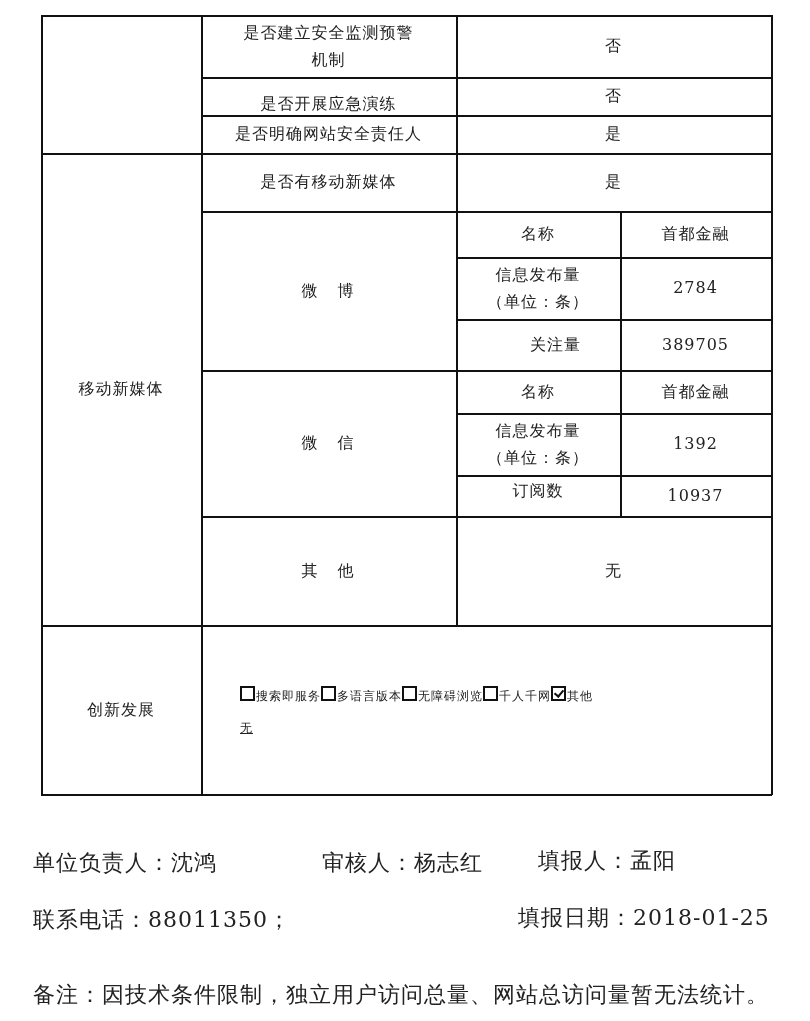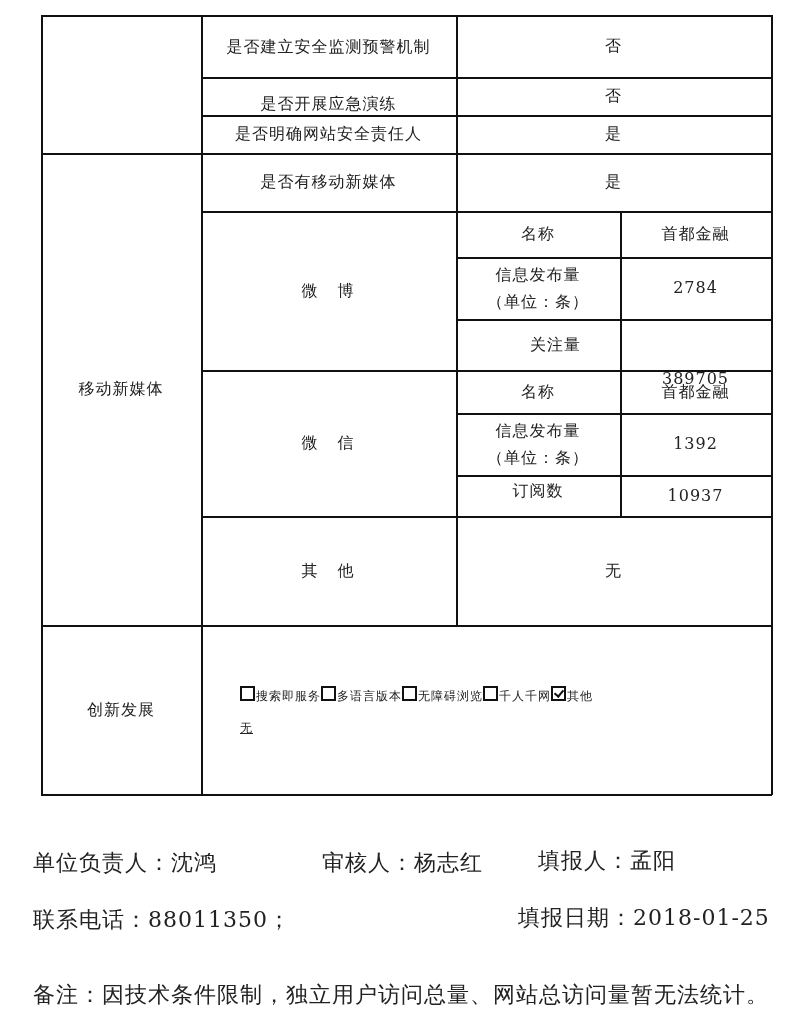--- a/index.html
+++ b/index.html
@@ -39,21 +39,21 @@
   <div class="hline" style="left:201px; top:516px; width:571px;"></div>
   <div class="hline" style="left:41px; top:625px; width:731px;"></div>
   <div class="hline" style="left:41px; top:794px; width:731px;"></div>
 
   <div class="vline" style="left:41px; top:15px; height:780px;"></div>
   <div class="vline" style="left:201px; top:15px; height:780px;"></div>
   <div class="vline" style="left:456px; top:15px; height:611px;"></div>
   <div class="vline" style="left:620px; top:211px; height:306px;"></div>
   <div class="vline" style="left:771px; top:15px; height:780px;"></div>
 
-  <div class="cell" style="left:201px; top:15px; width:255px; height:62px; flex-direction:row; line-height:27px;border-radius:23px;">
+  <div class="cell" style="left:201px; top:15px; width:255px; height:62px; flex-direction:column; line-height:27px;border-radius:23px;">
     <span>是否建立安全监测预警</span>
     <span>机制</span>
   </div>
   <div class="cell" style="left:456px; top:15px; width:315px; height:62px;">否</div>
 
   <div class="cell" style="left:201px; top:77px; width:255px; height:54px;">是否开展应急演练</div>
   <div class="cell" style="left:456px; top:77px; width:315px; height:38px;">否</div>
 
   <div class="cell" style="left:201px; top:115px; width:255px; height:38px;">是否明确网站安全责任人</div>
   <div class="cell" style="left:456px; top:115px; width:315px; height:38px;">是</div>
@@ -65,21 +65,21 @@
 
   <div class="cell" style="left:201px; top:211px; width:255px; height:159px; letter-spacing:2px;">微　博</div>
   <div class="cell" style="left:456px; top:211px; width:164px; height:46px;">名称</div>
   <div class="cell" style="left:620px; top:211px; width:151px; height:46px;">首都金融</div>
   <div class="cell" style="left:456px; top:257px; width:164px; height:62px; flex-direction:column; line-height:27px;">
     <span>信息发布量</span>
     <span>（单位：条）</span>
   </div>
   <div class="cell" style="left:620px; top:257px; width:151px; height:62px;">2784</div>
   <div class="cell" style="left:456px; top:319px; width:164px; height:51px;padding-left:35px;">关注量</div>
-  <div class="cell" style="left:620px; top:319px; width:151px; height:51px;margin-top:34px;">389705</div>
+  <div class="cell" style="left:620px; top:319px; width:151px; height:51px;">389705</div>
 
   <div class="cell" style="left:201px; top:370px; width:255px; height:146px; letter-spacing:2px;">微　信</div>
   <div class="cell" style="left:456px; top:370px; width:164px; height:43px;">名称</div>
   <div class="cell" style="left:620px; top:370px; width:151px; height:43px;">首都金融</div>
   <div class="cell" style="left:456px; top:413px; width:164px; height:62px; flex-direction:column; line-height:27px;">
     <span>信息发布量</span>
     <span>（单位：条）</span>
   </div>
   <div class="cell" style="left:620px; top:413px; width:151px; height:62px;">1392</div>
   <div class="cell" style="left:456px; top:475px; width:164px; height:31px;">订阅数</div>

